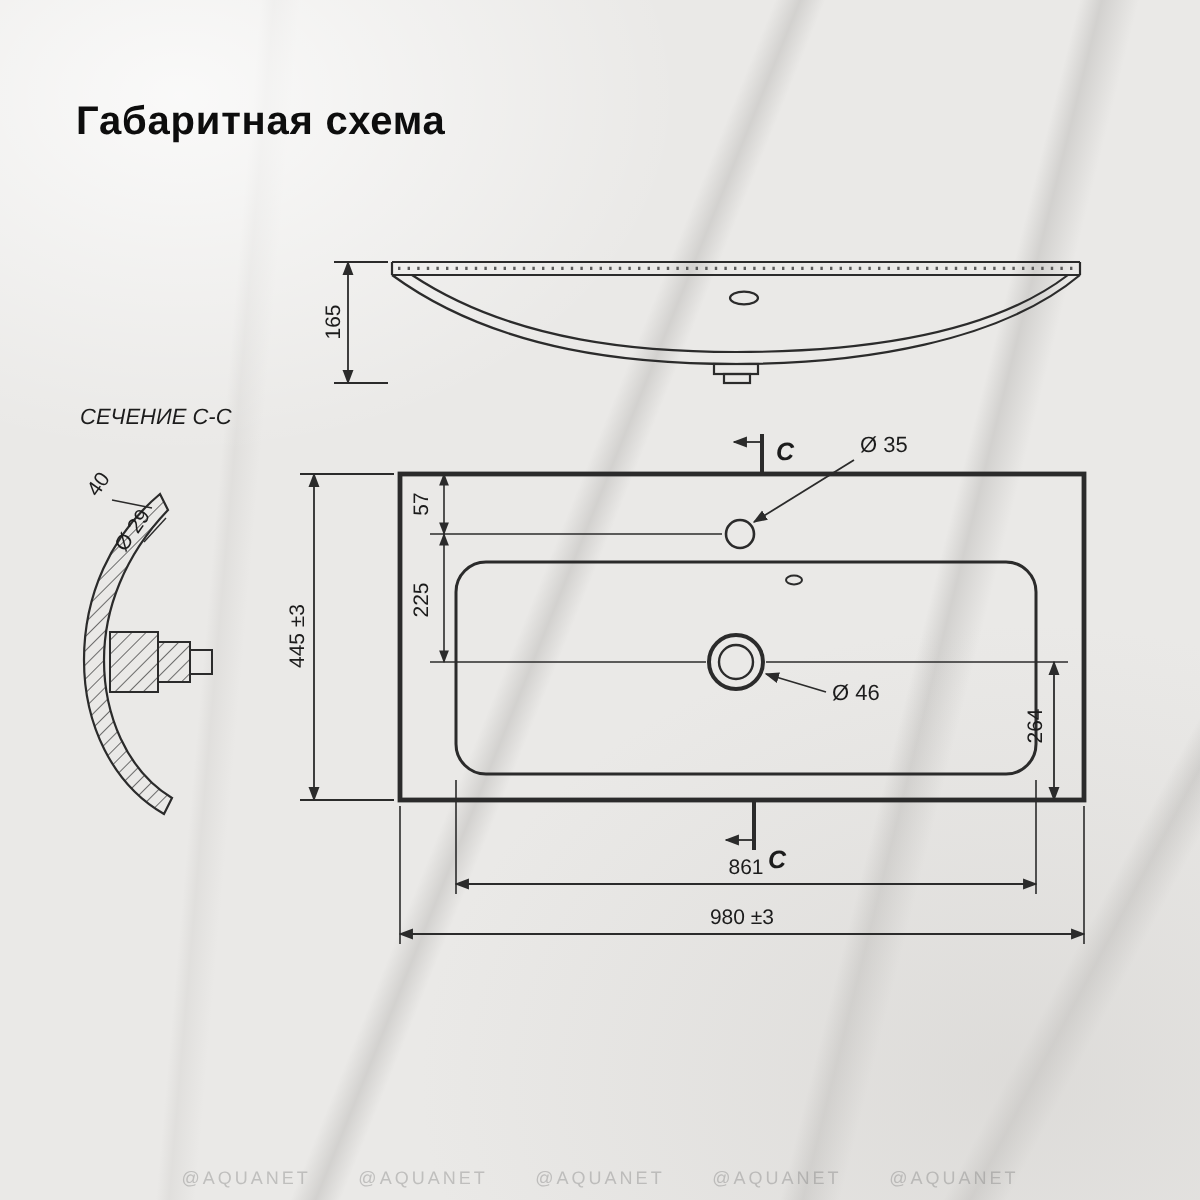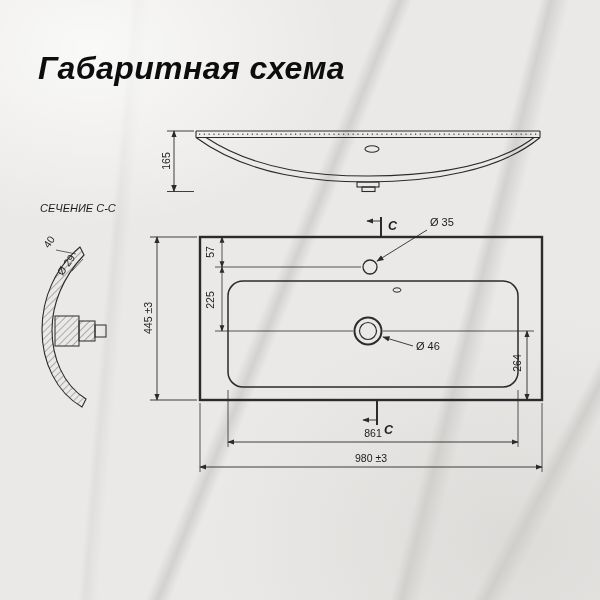--- a/index.html
+++ b/index.html
@@ -10,21 +10,21 @@
     background-image:
       radial-gradient(ellipse 420px 300px at 15% 8%, rgba(255,255,255,.75), rgba(255,255,255,0) 60%),
       radial-gradient(ellipse 500px 380px at 85% 90%, rgba(208,206,203,.5), rgba(208,206,203,0) 60%),
       linear-gradient(112deg, rgba(0,0,0,0) 46%, rgba(150,148,145,.28) 47.5%, rgba(0,0,0,0) 49%),
       linear-gradient(104deg, rgba(0,0,0,0) 72%, rgba(140,138,135,.25) 73.5%, rgba(0,0,0,0) 76%),
       linear-gradient(118deg, rgba(0,0,0,0) 86%, rgba(150,148,145,.3) 87.5%, rgba(0,0,0,0) 89.5%),
       linear-gradient(95deg, rgba(0,0,0,0) 20%, rgba(190,188,185,.22) 21%, rgba(0,0,0,0) 23%);
   }
   .title{
     position:absolute;left:38px;top:50px;
-    font-size:32px;font-weight:700;color:#0d0d0d;letter-spacing:.4px;font-style:italic;
+    font-size:20px;font-weight:700;color:#0d0d0d;letter-spacing:.4px;
   }
   .watermark{
     position:absolute;bottom:6px;left:0;width:100%;text-align:center;
     color:rgba(128,128,128,.4);font-size:9px;letter-spacing:1.5px;white-space:pre;
   }
   svg{position:absolute;left:0;top:0;}
   text{font-family:"Liberation Sans",sans-serif;fill:#1c1c1c;}
   .dim-text{font-size:10.5px;}
   .lead-text{font-size:11px;}
   .sec-letter{font-size:12.5px;font-style:italic;font-weight:700;}
@@ -138,13 +138,14 @@
     </g>
 
     <g stroke="#2b2b2b" fill="none" stroke-width="0.9">
       <line x1="200" y1="403" x2="200" y2="472" stroke-width="0.8"></line>
       <line x1="542" y1="403" x2="542" y2="472" stroke-width="0.8"></line>
       <line x1="200" y1="467" x2="542" y2="467" marker-start="url(#arr)" marker-end="url(#arr)"></line>
       <text class="dim-text" text-anchor="middle" x="371" y="462" stroke="none" fill="#1c1c1c">980 ±3</text>
     </g>
   </svg>
 
+  <div class="watermark">@AQUANET      @AQUANET      @AQUANET      @AQUANET      @AQUANET</div>
 </div>
 
 </body></html>

